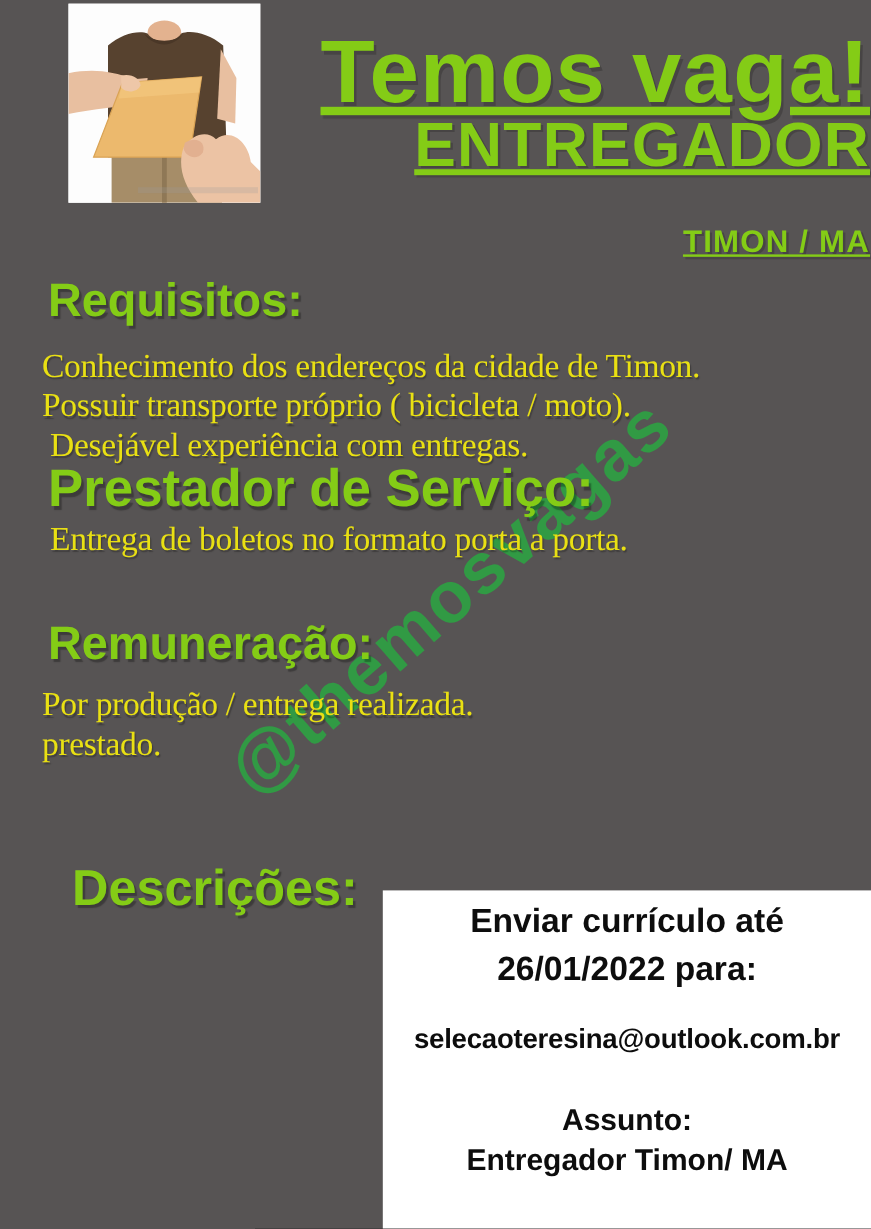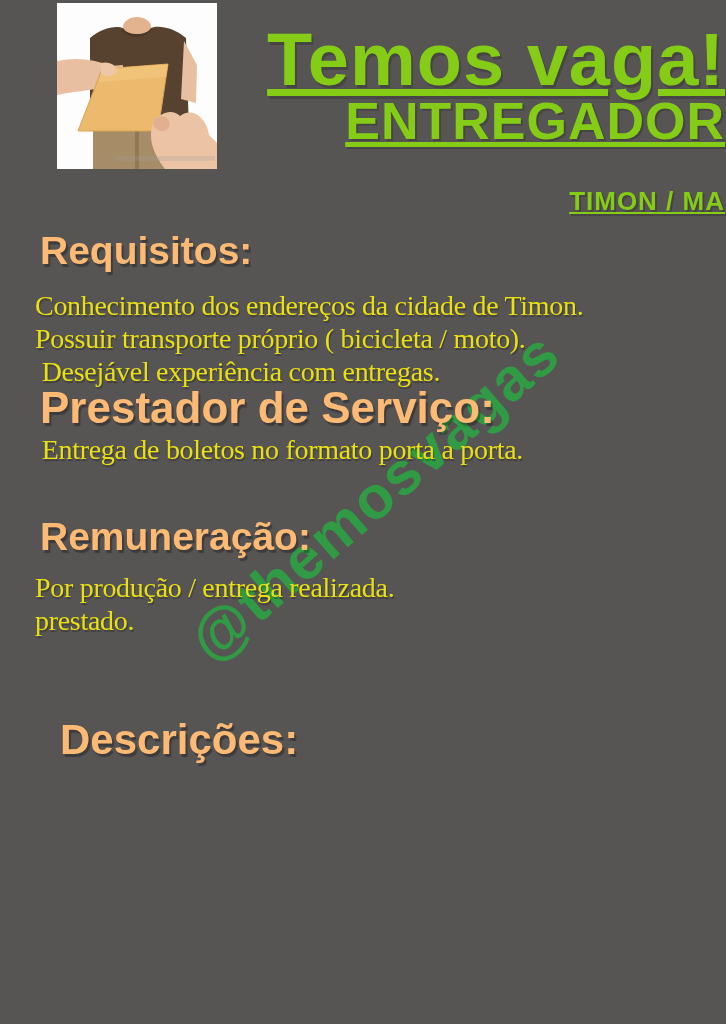--- a/index.html
+++ b/index.html
@@ -11,21 +11,21 @@
   
   .photo{position:absolute;left:57px;top:3px;width:160px;height:166px;background:#fdfdfd;}
   .photo svg{display:block;width:100%;height:100%;}
   
   .hdr{position:absolute;left:205px;width:520px;text-align:right;color:#84cc16;font-weight:bold;text-decoration:underline;}
   .title{top:20px;font-size:74px;line-height:80px;letter-spacing:1px;text-shadow:2px 3px 0 rgba(0,0,0,0.18);}
   .subtitle{top:100px;font-size:52px;line-height:42px;letter-spacing:1px;text-shadow:2px 2px 0 rgba(0,0,0,0.18);}
   .location{top:180px;font-size:26px;line-height:42px;letter-spacing:1px;text-shadow:2px 2px 0 rgba(0,0,0,0.18);}
   
   .heading{
-    position:absolute;left:40px;color:#fdba74;font-weight:bold;z-index:2;
+    position:absolute;left:40px;color:#84cc16;font-weight:bold;z-index:2;
     font-size:39px;line-height:46px;text-shadow:2px 3px 1px rgba(0,0,0,0.30);
   }
   .body{
     position:absolute;left:35px;color:#e9e013;z-index:2;
     font-family:"Liberation Serif",serif;font-size:28px;line-height:33px;letter-spacing:-0.3px;
     text-shadow:1px 2px 1px rgba(0,0,0,0.28);
   }
   .body .line{white-space:pre;}
   #h-requisitos{top:228px;}
   #b-requisitos{top:289px;}
@@ -103,14 +103,25 @@
   </div>
 
   <div class="heading" id="h-remuneracao">Remuneração:</div>
   <div class="body" id="b-remuneracao">
     <div class="line">Por produção / entrega realizada.</div>
     <div class="line">prestado.</div>
   </div>
 
   <div class="heading" id="h-descricoes">Descrições:</div>
 
+  <div class="contact-box">
+    <div class="cb-deadline">
+      <div>Enviar currículo até</div>
+      <div>26/01/2022 para:</div>
+    </div>
+    <div class="cb-email">selecaoteresina@outlook.com.br</div>
+    <div class="cb-subject">
+      <div>Assunto:</div>
+      <div>Entregador Timon/ MA</div>
+    </div>
+  </div>
 
 </div>
 
 </body></html>

